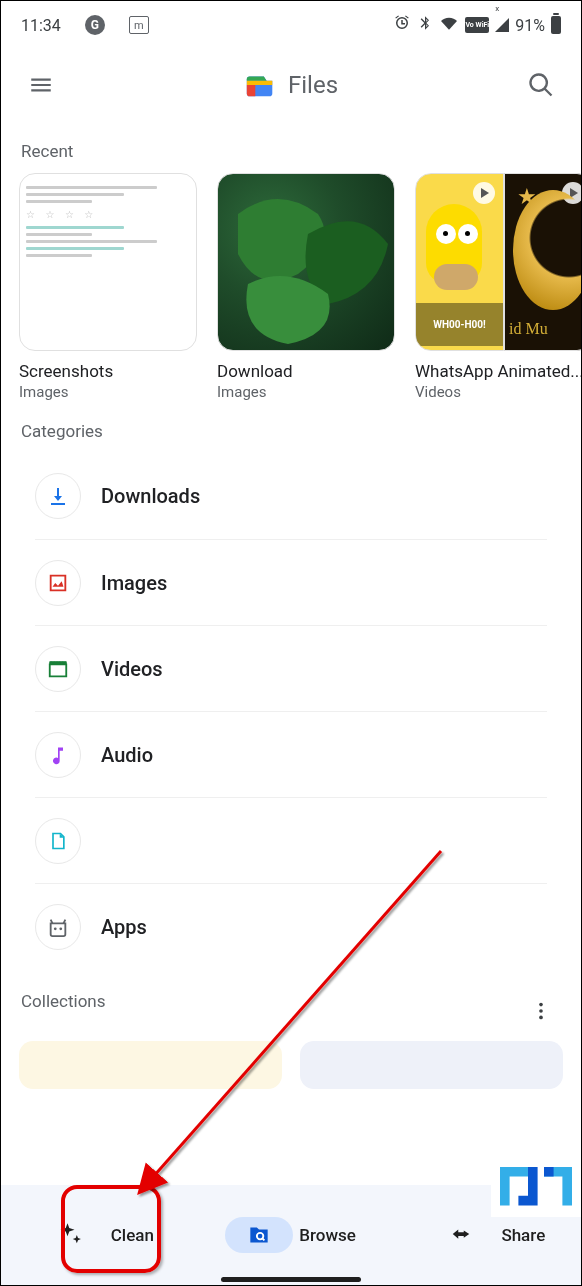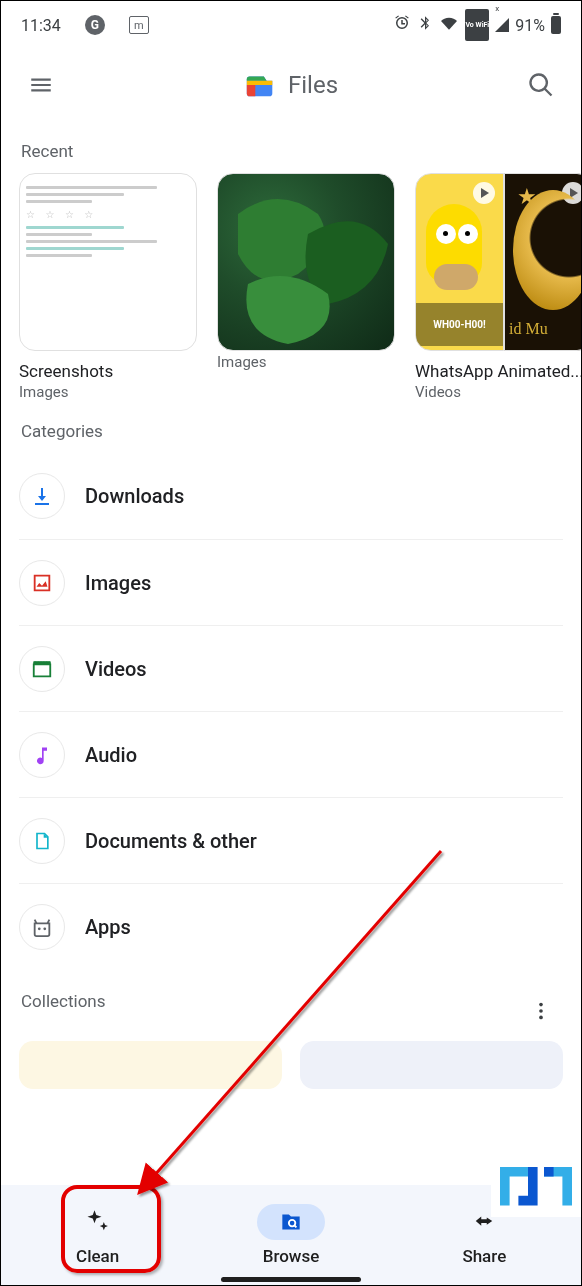--- a/index.html
+++ b/index.html
@@ -27,21 +27,21 @@
   .status-right { gap: 6px; }
   .g-icon {
     width:20px; height:20px; border-radius:50%; background:#5f6368; color:#fff;
     display:flex; align-items:center; justify-content:center; font-size:12px; font-weight:bold;
   }
   .m-icon {
     width:20px; height:18px; border:1.5px solid #5f6368; border-radius:2px;
     display:flex; align-items:center; justify-content:center; font-size:11px; color:#5f6368;
   }
   .wifi-box {
-    width:24px; height:32px; background:#3c4043; color:#fff; font-size:7px; font-weight:bold;
+    width:24px; height:16px; background:#3c4043; color:#fff; font-size:7px; font-weight:bold;
     display:flex; align-items:center; justify-content:center; border-radius:2px; line-height:1;
     text-align:center;
   }
   .signal {
     width:0; height:0; border-style:solid; border-width:0 0 14px 14px;
     border-color:transparent transparent #3c4043 transparent; position:relative;
   }
   .signal .x { position:absolute; top:-14px; left:-14px; font-size:8px; color:#3c4043; }
   .battery {
     width:10px; height:18px; border-radius:2px; background:#3c4043; position:relative;
@@ -103,21 +103,21 @@
   .thumb.homer .cap{position:absolute; bottom:4px; left:0; right:0; color:#fff; font-size:10px; font-weight:bold;
                     background:rgba(0,0,0,0.4); text-align:center; padding:16px 0;}
   .thumb.moon{background:#1a1105;}
   .thumb.moon .cres{position:absolute; left:8px; top:16px; width:80px; height:120px;
      background:radial-gradient(circle at 70% 40%, transparent 38px, #e6b94a 40px, #b8860b 80px);
      border-radius:50%;}
   .thumb.moon .star{position:absolute; color:#e6b94a; font-size:22px; top:10px; left:12px;}
   .thumb.moon .txt{position:absolute; bottom:12px; left:4px; color:#d4af37; font-family:cursive; font-size:16px;}
 
   
-  .cat-list { padding:0 18px; }
+  .cat-list { padding:0 34px; }
   .cat-item { display:flex; align-items:center; gap:20px; height:86px; cursor:pointer; }
   .cat-item + .cat-item { border-top:1px solid #efefef; }
   .cat-icon {
     width:46px; height:46px; border-radius:50%; border:1px solid #e8e8e8; background:#fff;
     display:flex; align-items:center; justify-content:center; flex:none;
   }
   .cat-label { font-size:20px; color:#202124; font-weight:500; }
 
   
   .collections-head { display:flex; align-items:flex-start; padding:22px 20px 10px; }
@@ -126,21 +126,21 @@
 
   .coll-row { display:flex; gap:18px; padding:0 18px; }
   .coll-card { flex:1; height:48px; border-radius:14px; background:#eef1f9; cursor:pointer;}
   .coll-card.y{background:#fdf7e3;}
 
   
   .bottom-nav {
     position:absolute; bottom:0; left:0; right:0; height:100px; background:#f3f6fc;
     display:flex; justify-content:space-around; align-items:center;
   }
-  .nav-item { display:flex; flex-direction:column; align-items:center; gap:6px; cursor:pointer; }
+  .nav-item { display:flex; flex-direction:row; align-items:center; gap:6px; cursor:pointer; }
   .nav-icon { width:68px; height:36px; border-radius:18px; display:flex; align-items:center; justify-content:center; }
   .nav-item.active .nav-icon{ background:#d3e3fd; }
   .nav-label { font-size:17px; font-weight:500; color:#1f1f1f; }
 
   .gesture-bar{position:absolute; bottom:3px; left:50%; transform:translateX(-50%); width:140px; height:5px; background:#1f1f1f; border-radius:3px;}
 
   
   .anno-rect{
     position:absolute; left:60px; bottom:12px; width:100px; height:88px;
     border:4px solid #e30000; border-radius:16px; pointer-events:none;
@@ -236,20 +236,21 @@
   </div>
 
   <div class="recent-item">
     <div class="thumb plant">
       <svg width="178" height="178" viewBox="0 0 178 178" style="position:absolute;inset:0;">
         <path fill="#2e7d32" d="M20 40 Q60 10 100 40 Q120 70 80 100 Q40 120 20 80 Z"></path>
         <path fill="#1b5e20" d="M90 60 Q140 30 170 70 Q160 120 110 130 Q80 110 90 60 Z"></path>
         <path fill="#388e3c" d="M30 110 Q70 90 110 120 Q120 160 70 170 Q20 160 30 110 Z"></path>
       </svg>
     </div>
+    <div class="recent-label">Download</div>
     <div class="recent-sub">Images</div>
   </div>
 
   <div class="recent-item">
     <div class="thumb-split">
       <div class="thumb homer">
         <div class="play"></div>
         <div class="face"></div>
           <div class="eye e1"></div>
           <div class="eye e2"></div>
@@ -309,21 +310,20 @@
     <div class="cat-label">Audio</div>
   </div>
 
   <div class="cat-item">
     <div class="cat-icon">
       <svg width="20" height="24" viewBox="0 0 24 24">
           <path fill="none" stroke="#12b5cb" stroke-width="2" d="M6 3h9l4 4v14H6z"></path>
           <path fill="#12b5cb" d="M14 3v5h5"></path>
         </svg>
     </div>
-    <div class="cat-label">Documents &amp; other</div>
   </div>
 
   <div class="cat-item">
     <div class="cat-icon">
       <svg width="24" height="22" viewBox="0 0 24 24">
           <path fill="none" stroke="#5f6368" stroke-width="2" d="M4 8h16v12a2 2 0 0 1-2 2H6a2 2 0 0 1-2-2z"></path>
           <circle cx="9" cy="14" r="1.5" fill="#5f6368"></circle>
           <circle cx="15" cy="14" r="1.5" fill="#5f6368"></circle>
           <path stroke="#5f6368" stroke-width="2" d="M6 8l-2-4M18 8l2-4"></path>
         </svg>

